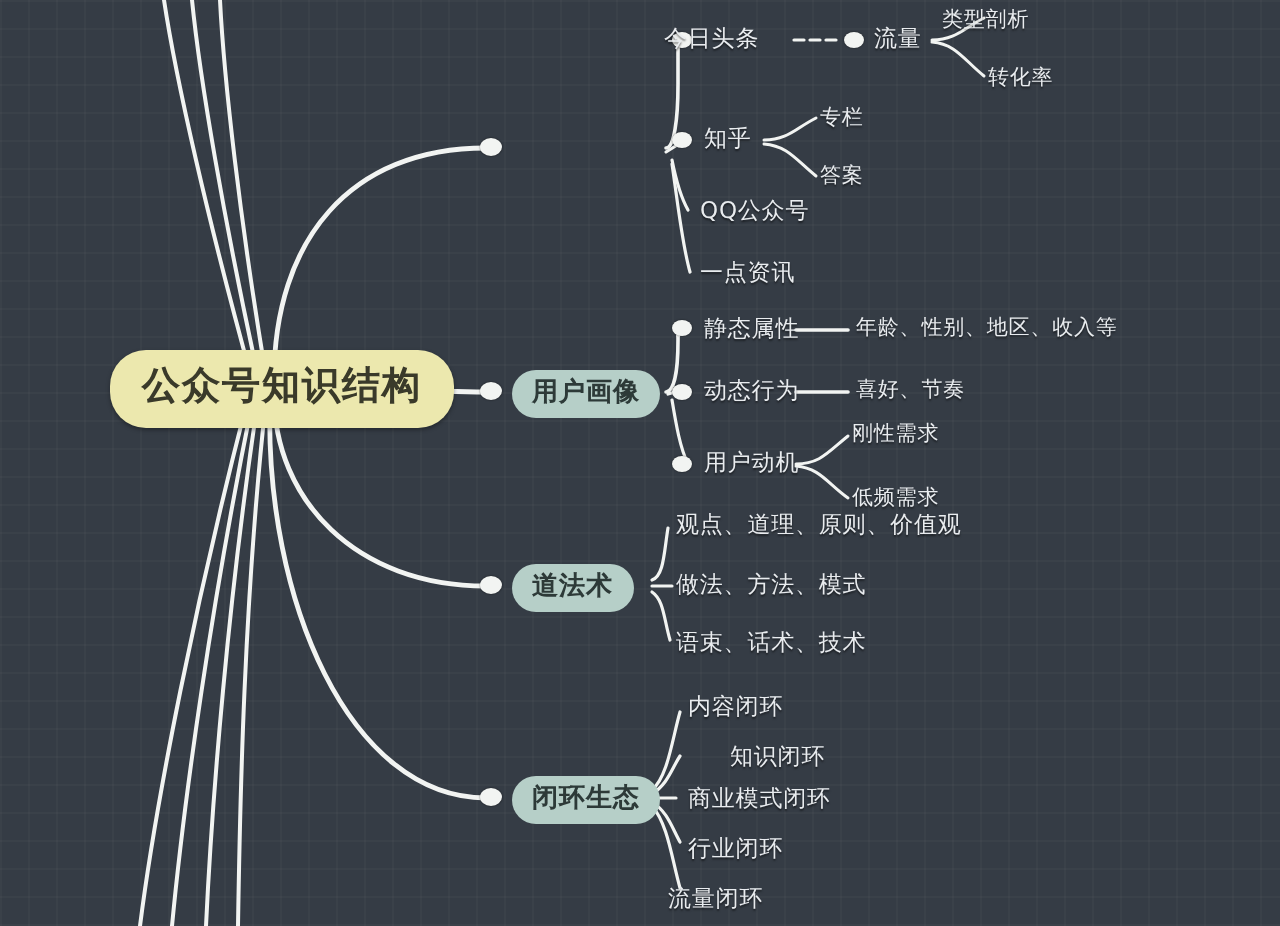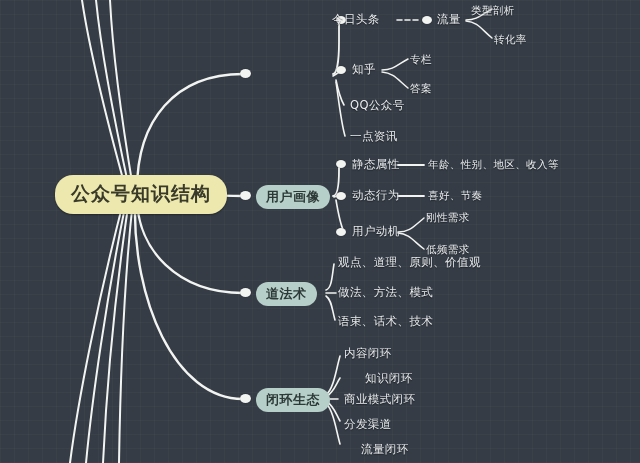--- a/index.html
+++ b/index.html
@@ -192,17 +192,17 @@
   <div class="node leaf-label" style="left:338px; top:257px;">观点、道理、原则、价值观</div>
   <div class="node leaf-label" style="left:338px; top:287px;">做法、方法、模式</div>
   <div class="node leaf-label" style="left:338px; top:316px;">语束、话术、技术</div>
 
   <div class="dot big" style="left:240px; top:394px;"></div>
   <div class="node branch-pill" style="left:256px; top:388px;">闭环生态</div>
 
   <div class="node leaf-label" style="left:344px; top:348px;">内容闭环</div>
   <div class="node leaf-label" style="left:365px; top:373px;">知识闭环</div>
   <div class="node leaf-label" style="left:344px; top:394px;">商业模式闭环</div>
-  <div class="node leaf-label" style="left:344px; top:419px;">分发渠道</div>
-  <div class="node leaf-label" style="left:361px; top:444px;text-align:right;">流量闭环</div>
+  <div class="node leaf-label" style="left:344px; top:419px;">行业闭环</div>
+  <div class="node leaf-label" style="left:334px; top:444px;text-align:right;">流量闭环</div>
 
 
 </div>
 
 </body></html>

